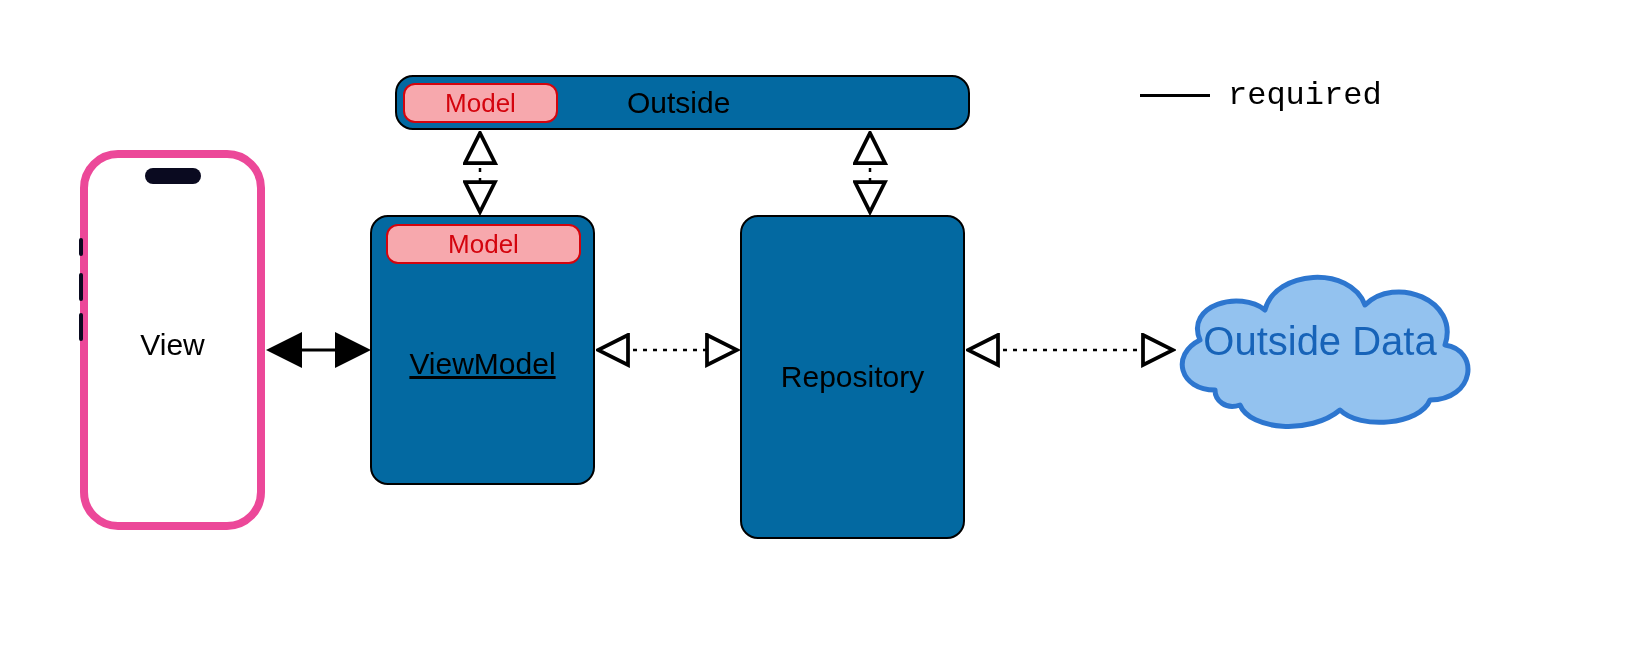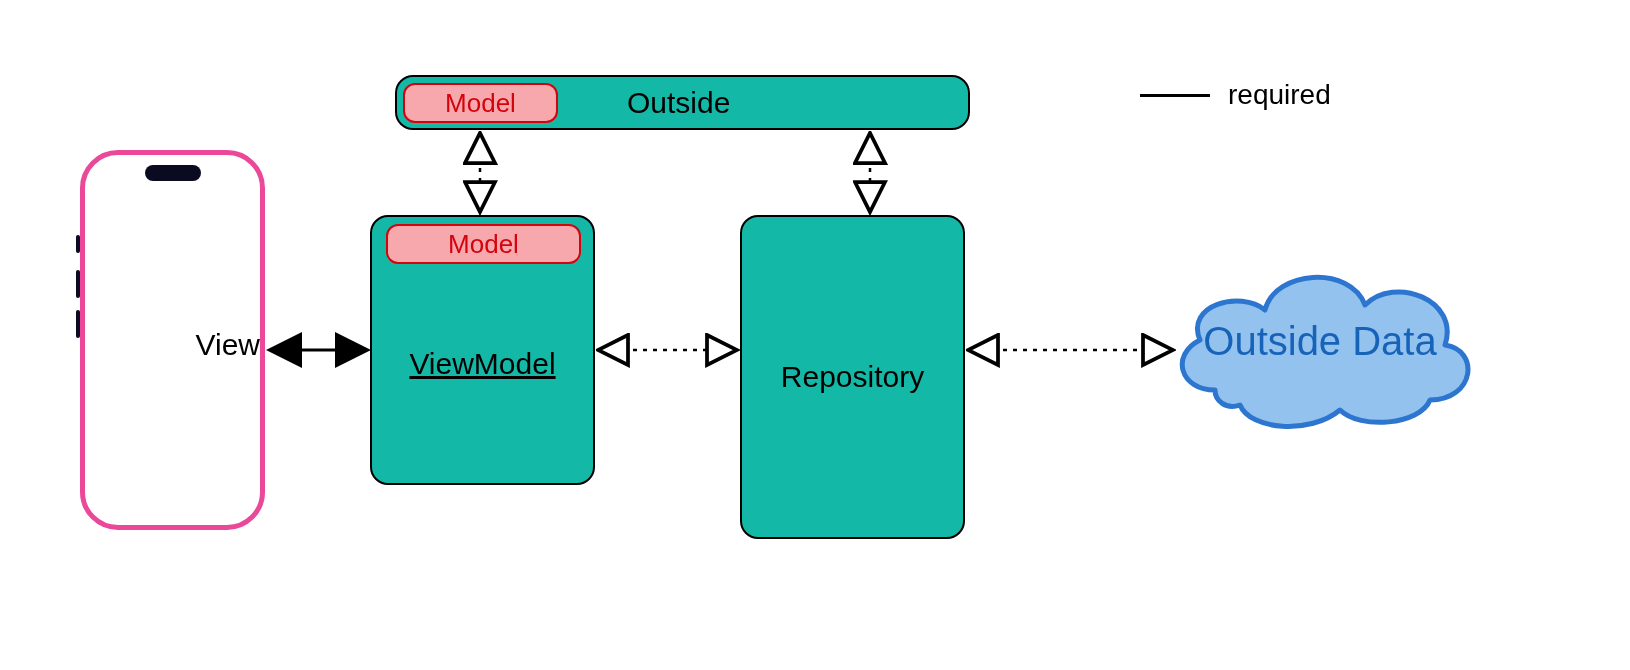--- a/index.html
+++ b/index.html
@@ -16,27 +16,27 @@
     width: 1630px;
     height: 670px;
   }
   
   .phone {
     position: absolute;
     left: 80px;
     top: 150px;
     width: 185px;
     height: 380px;
-    border: 5px solid #ec4899;
+    border: 8px solid #ec4899;
     border-radius: 38px;
     box-sizing: border-box;
     background: #fff;
     display: flex;
     align-items: center;
-    justify-content: flex-end;
+    justify-content: center;
   }
   .phone .notch {
     position: absolute;
     top: 10px;
     left: 50%;
     transform: translateX(-50%);
     width: 56px;
     height: 16px;
     background: #0a0a20;
     border-radius: 9px;
@@ -55,21 +55,21 @@
   .phone .label {
     font-size: 30px;
     margin-top: 10px;
   }
 
   
   .box {
     position: absolute;
     border: 2px solid #000;
     border-radius: 18px;
-    background: #14b8a6;
+    background: #0369a1;
     box-sizing: border-box;
   }
 
   
   .service {
     left: 395px;
     top: 75px;
     width: 575px;
     height: 55px;
     display: flex;
@@ -143,21 +143,22 @@
     font-size: 40px;
     white-space: nowrap;
     z-index: 2;
   }
 
   
   .legend {
     position: absolute;
     left: 1140px;
     top: 75px;
-    font-size: 28px;
+    font-size: 32px;
+    font-family: Liberation Mono, monospace;
   }
   .legend .row { display: flex; align-items: center; gap: 18px; height: 40px; }
   .legend .line-sample {
     width: 70px;
     height: 0;
     border-top: 3px solid #000;
   }
   .legend .line-sample.dashed { border-top: 3px dashed #000; }
 
   

